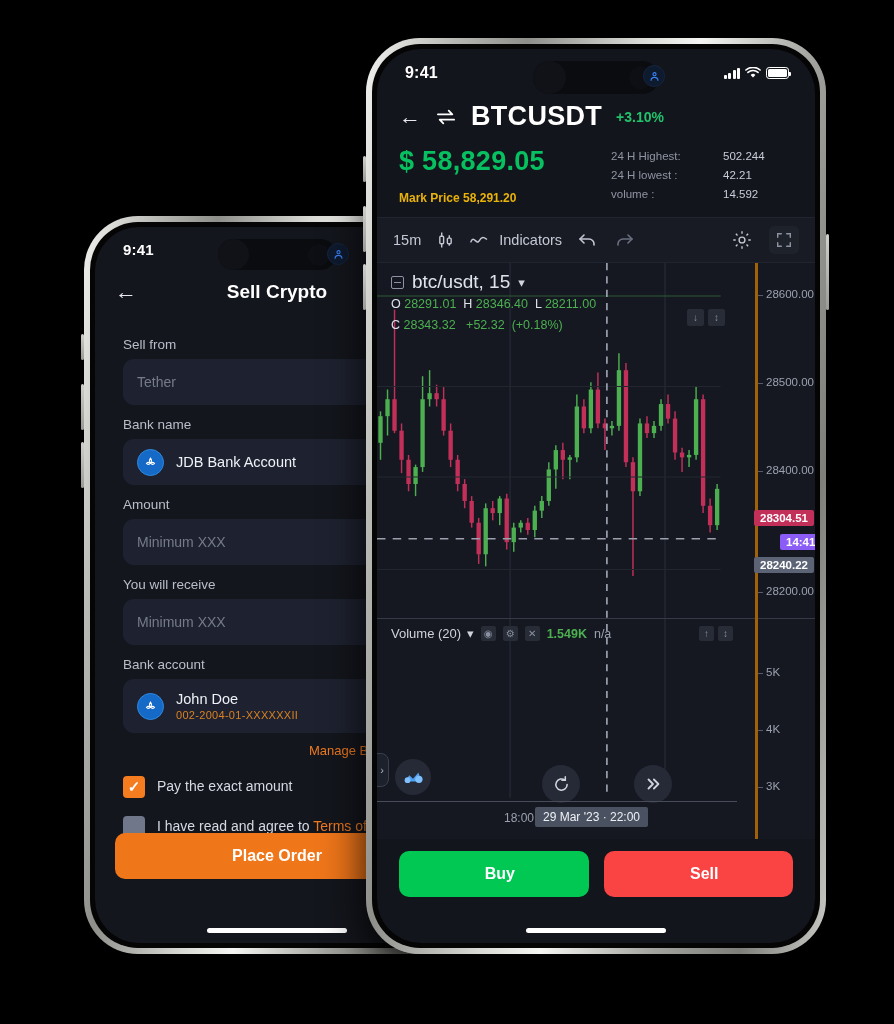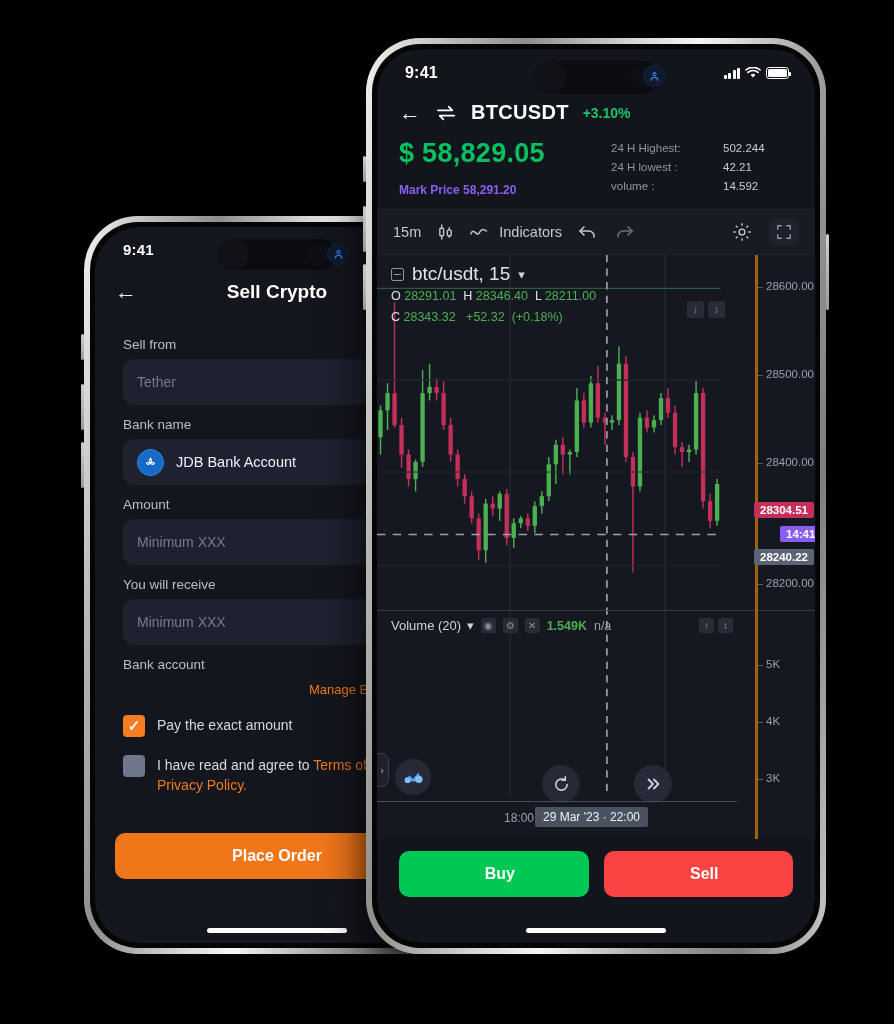--- a/index.html
+++ b/index.html
@@ -76,27 +76,27 @@
     border: 1px solid #14253f;
   }
   .face-badge svg { width: 11px; height: 11px; }
 
   
   #screen-right { background: #13151c; display: flex; flex-direction: column; }
 
   .tkr-header { display:flex; align-items:center; gap:14px; padding: 4px 22px 0 22px; }
   .back-arrow { color:#e8e8ee; font-size: 22px; line-height:1; cursor:pointer; }
   .swap-ic { color:#fff; display:flex; }
-  .tkr-name { color:#fff; font-size: 20px; font-weight: bold; letter-spacing:.3px; }
+  .tkr-name { color:#fff; font-size: 27px; font-weight: bold; letter-spacing:.3px; }
   .tkr-chg { color:#21c26c; font-size: 14px; font-weight: bold; }
 
   .price-row { display:flex; padding: 14px 22px 10px 22px; gap: 10px; }
   .price-left { flex: 1; }
   .big-price { color:#07c160; font-size: 27px; font-weight: bold; letter-spacing:.3px; }
-  .mark-price { color:#8b5cf6; font-size: 12px; font-weight: bold; margin-top: 14px; }
+  .mark-price { color:#eab308; font-size: 12px; font-weight: bold; margin-top: 14px; }
   .stat-grid { width: 182px; padding-top: 4px; }
   .stat-row { display:flex; justify-content:space-between; margin-bottom: 7px; }
   .stat-k { color:#9095a3; font-size: 11.5px; }
   .stat-v { color:#c7ccd8; font-size: 11.5px; width: 70px; }
 
   .chart-toolbar {
     display:flex; align-items:center; gap: 16px;
     padding: 0 16px; height: 46px;
     background: #181b23; border-top: 1px solid #20242e; border-bottom: 1px solid #20242e;
     color:#c3c8d4;
@@ -261,20 +261,35 @@
           </div>
           <div class="field">
             <span class="ph">Minimum XXX</span>
             <span class="suffix">
               <span class="coin k">K</span>
               <span>LAK</span>
             </span>
           </div>
 
           <div class="f-label">Bank account</div>
+          <div class="field" style="height:54px;">
+            <span style="display:flex;align-items:center;gap:12px;">
+              <span class="bank-logo">
+                <svg viewBox="0 0 24 24" fill="none" stroke="#fff" stroke-width="1.7">
+                  <path d="M12 5c2 2.5 2 5.5 0 8-2-2.5-2-5.5 0-8z"></path>
+                  <path d="M12 13c-2.5-1.6-5-1.4-6.5.6 1.6 2 4.4 2 6.5-.6z"></path>
+                  <path d="M12 13c2.5-1.6 5-1.4 6.5.6-1.6 2-4.4 2-6.5-.6z"></path>
+                </svg>
+              </span>
+              <span>
+                <div class="acct-name">John Doe</div>
+                <div class="acct-no">002-2004-01-XXXXXXII</div>
+              </span>
+            </span>
+          </div>
           <div class="manage-link">Manage Bank Account</div>
 
           <div class="chk-row">
             <span class="chk on">✓</span>
             <span class="chk-text">Pay the exact amount</span>
           </div>
           <div class="chk-row">
             <span class="chk off"></span>
             <span class="chk-text"><span>I have read and agree to </span><a>Terms of Use</a><span> &amp; </span><a>Privacy Policy.</a></span>
           </div>

